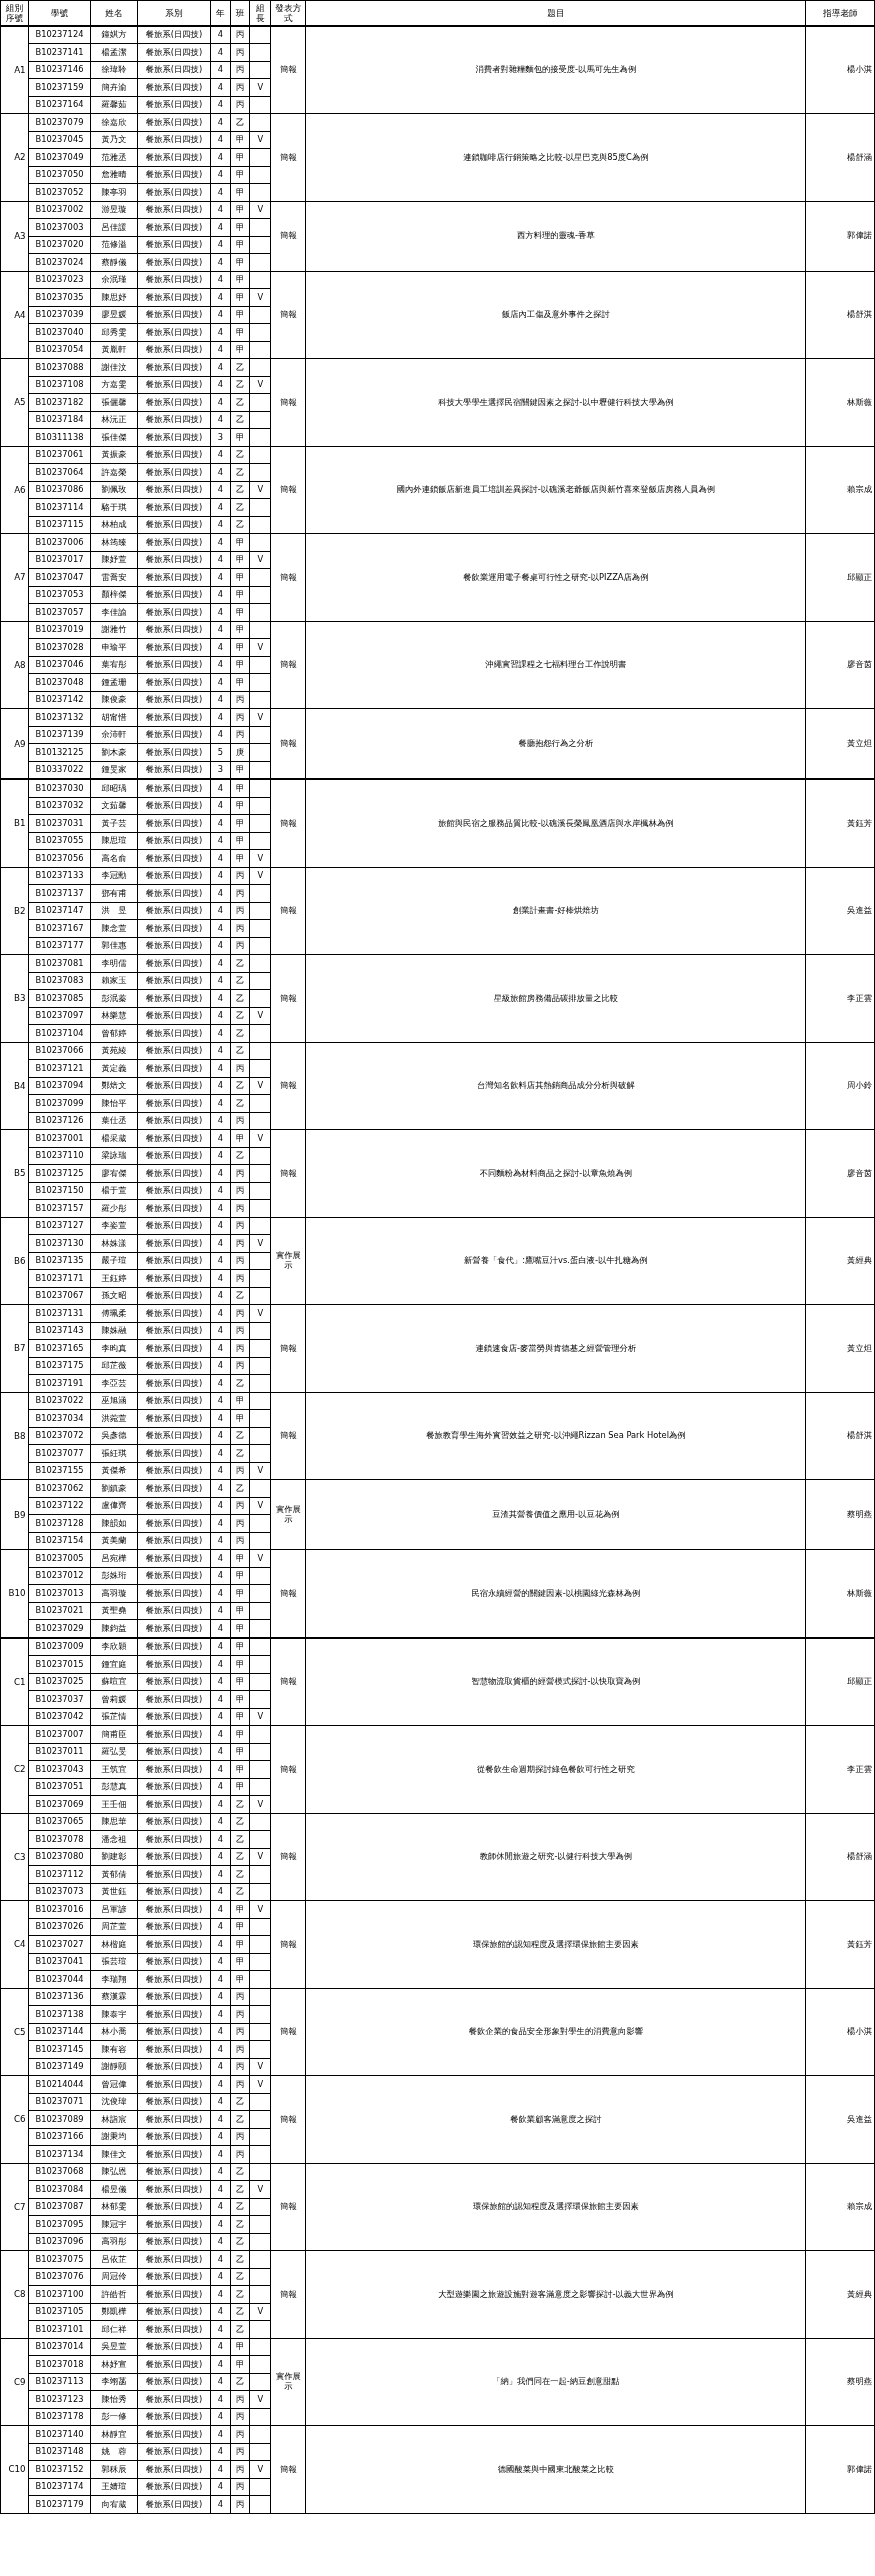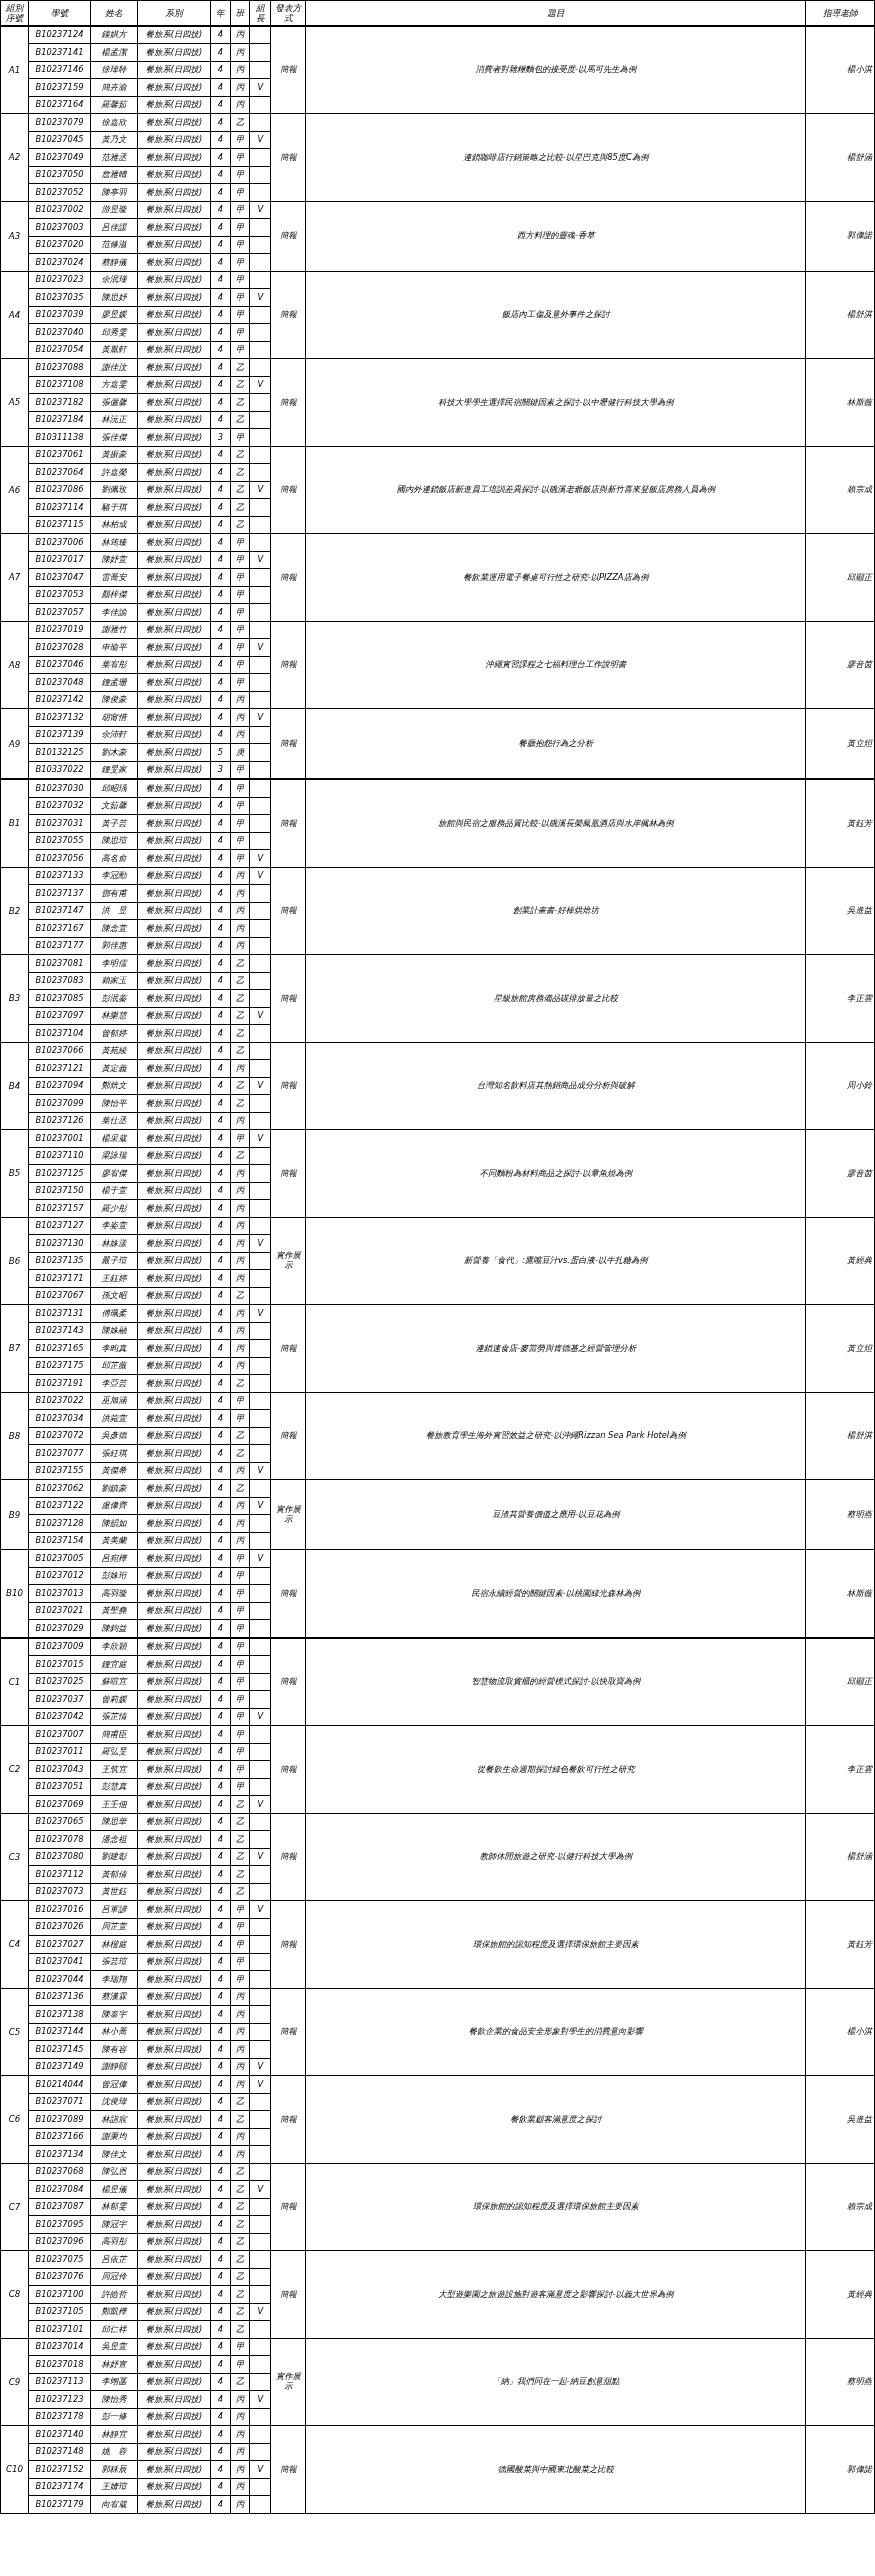--- a/index.html
+++ b/index.html
@@ -4,21 +4,20 @@
 <style>
   html, body {
     margin: 0;
     padding: 0;
     background: #ffffff;
     font-family: "DejaVu Sans", "Liberation Sans", sans-serif;
   }
   .sheet {
     width: 714px;
     background: #ffffff;
-    font-style: italic;
   }
   table.roster {
     width: 875px;
     border-collapse: collapse;
     table-layout: fixed;
     font-size: 8.3px;
     color: #000000;
   }
   table.roster th, table.roster td {
     border: 0.8px solid #000000;
@@ -41,21 +40,21 @@
   col.c-sid    { width: 62px; }
   col.c-name   { width: 47px; }
   col.c-dept   { width: 73px; }
   col.c-year   { width: 19.7px; }
   col.c-class  { width: 19.7px; }
   col.c-leader { width: 21px; }
   col.c-pres   { width: 35px; }
   col.c-topic  { width: 500px; }
   col.c-adv    { width: 69px; }
 
-  td.cell-group   { text-align: center; font-size: 8.7px; }
+  td.cell-group   { text-align: right; font-size: 8.7px; }
   td.cell-sid     { text-align: center; letter-spacing: 0px; }
   td.cell-name    { text-align: center; }
   td.cell-dept    { text-align: center; }
   td.cell-year    { text-align: center; }
   td.cell-class   { text-align: center; }
   td.cell-leader  { text-align: center; }
   td.cell-pres    { text-align: center; }
   td.cell-topic   { text-align: center; }
   td.cell-adv     { text-align: right; }
 

